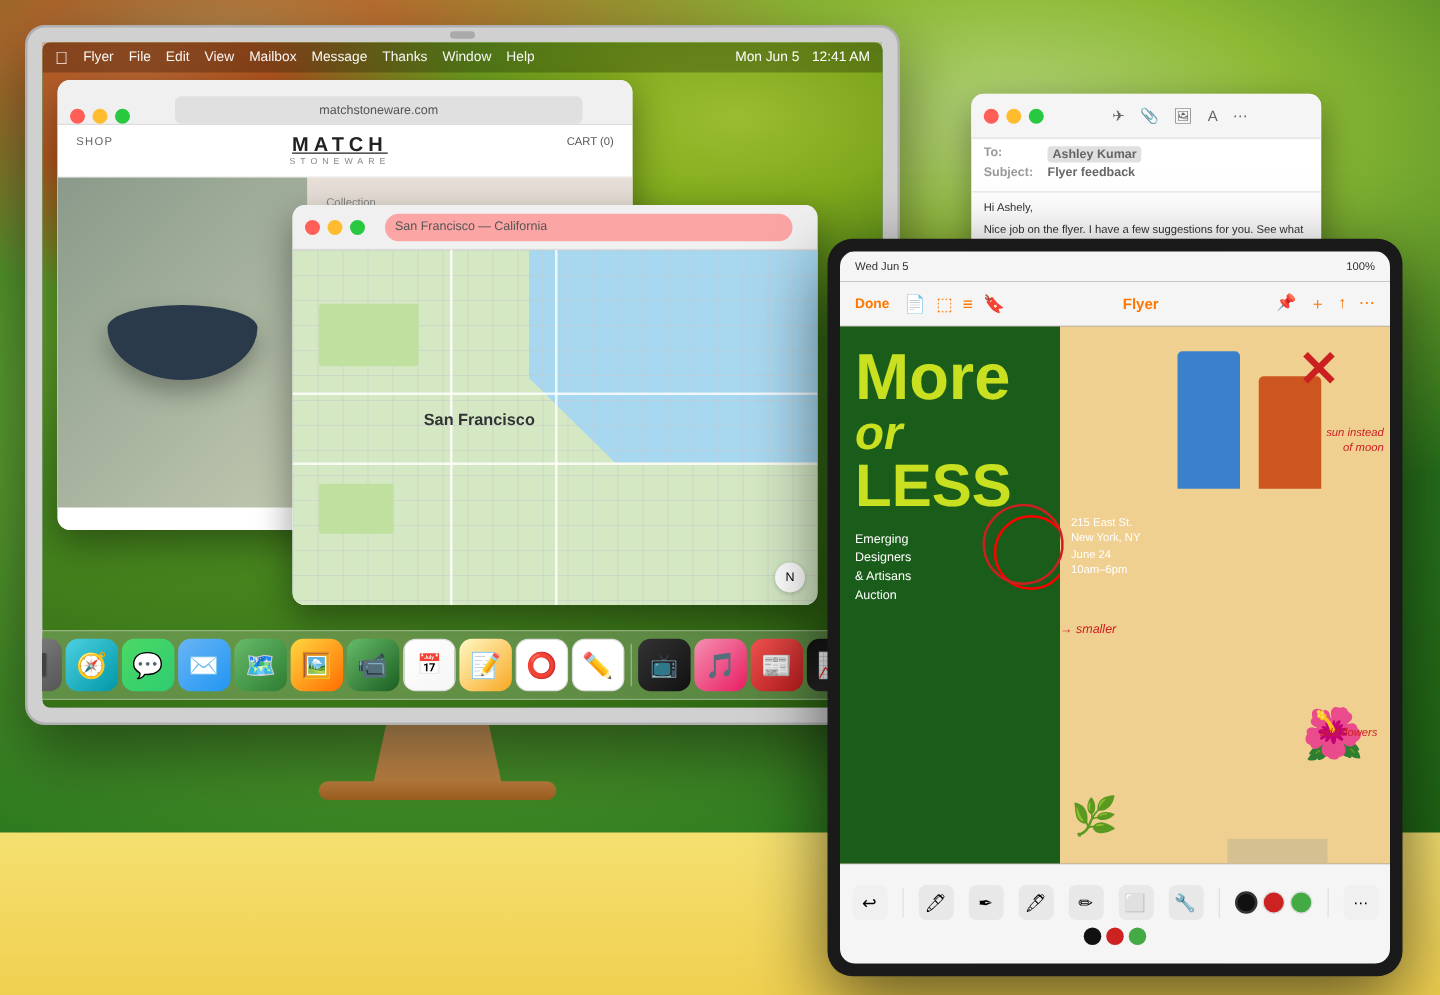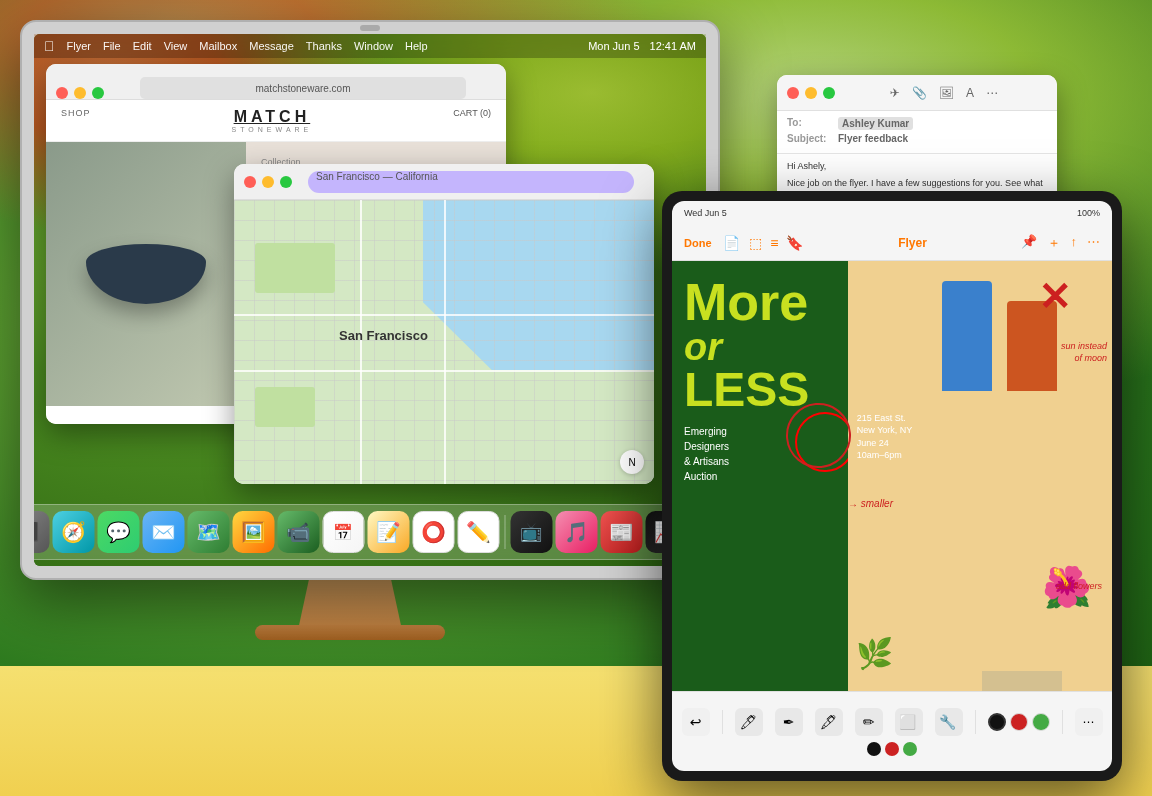--- a/index.html
+++ b/index.html
@@ -277,24 +277,25 @@
       background: #f0f0f0;
       display: flex;
       align-items: center;
       padding: 0 10px;
       gap: 6px;
       border-bottom: 1px solid #ddd;
     }
     .maps-searchbar {
       flex: 1;
       height: 22px;
-      background: #c4b5fd;
+      background: #fca5a5;
       border-radius: 11px;
       margin: 0 10px;
       display: flex;
+      align-items: center;
       padding: 0 8px;
       font-size: 10px;
       color: #555;
     }
     .maps-content {
       position: relative;
       height: calc(100% - 36px);
       background: #e8f0e8;
       overflow: hidden;
     }

